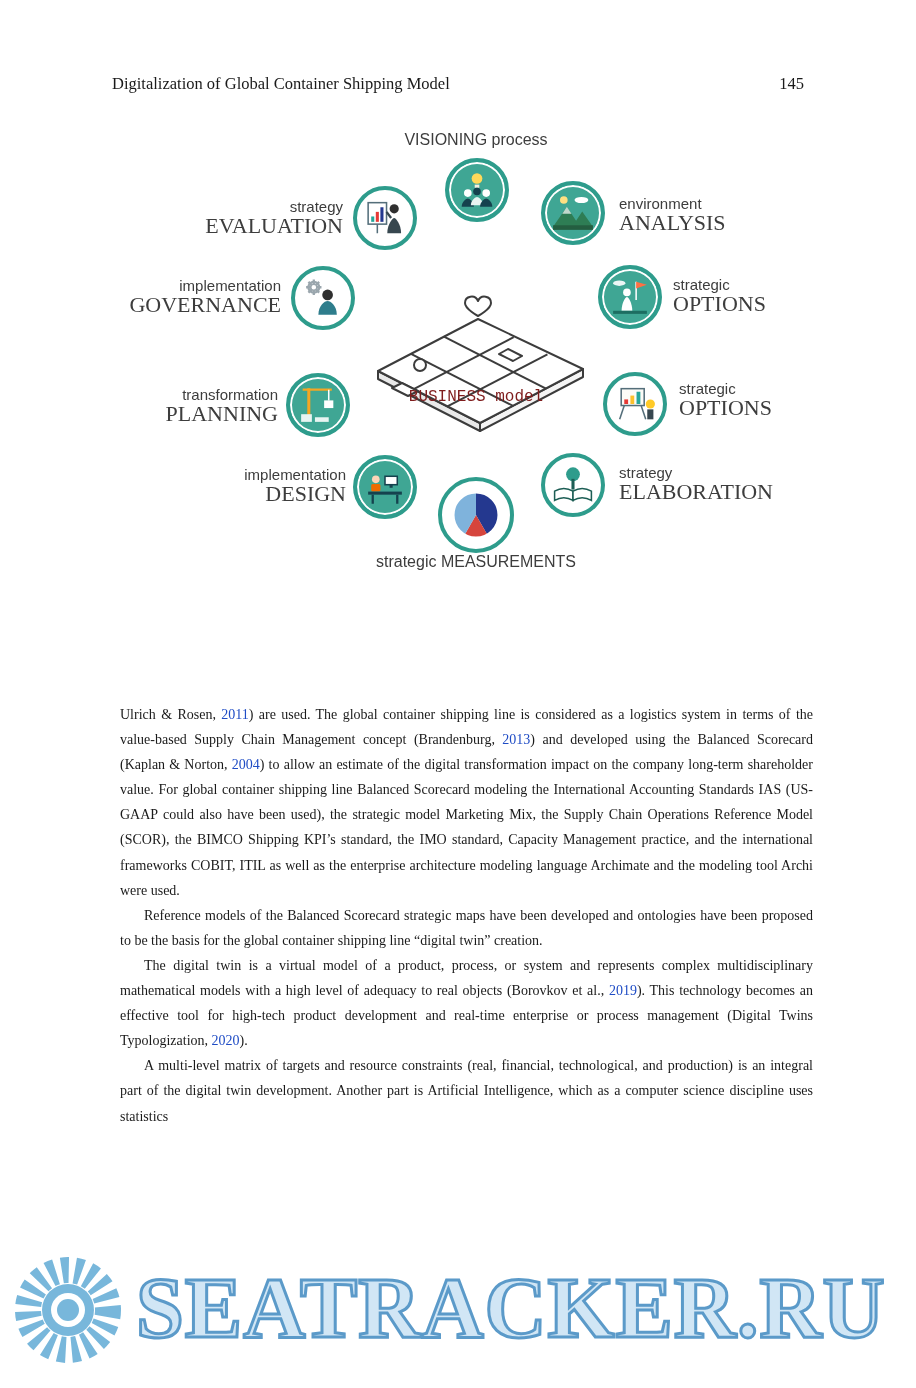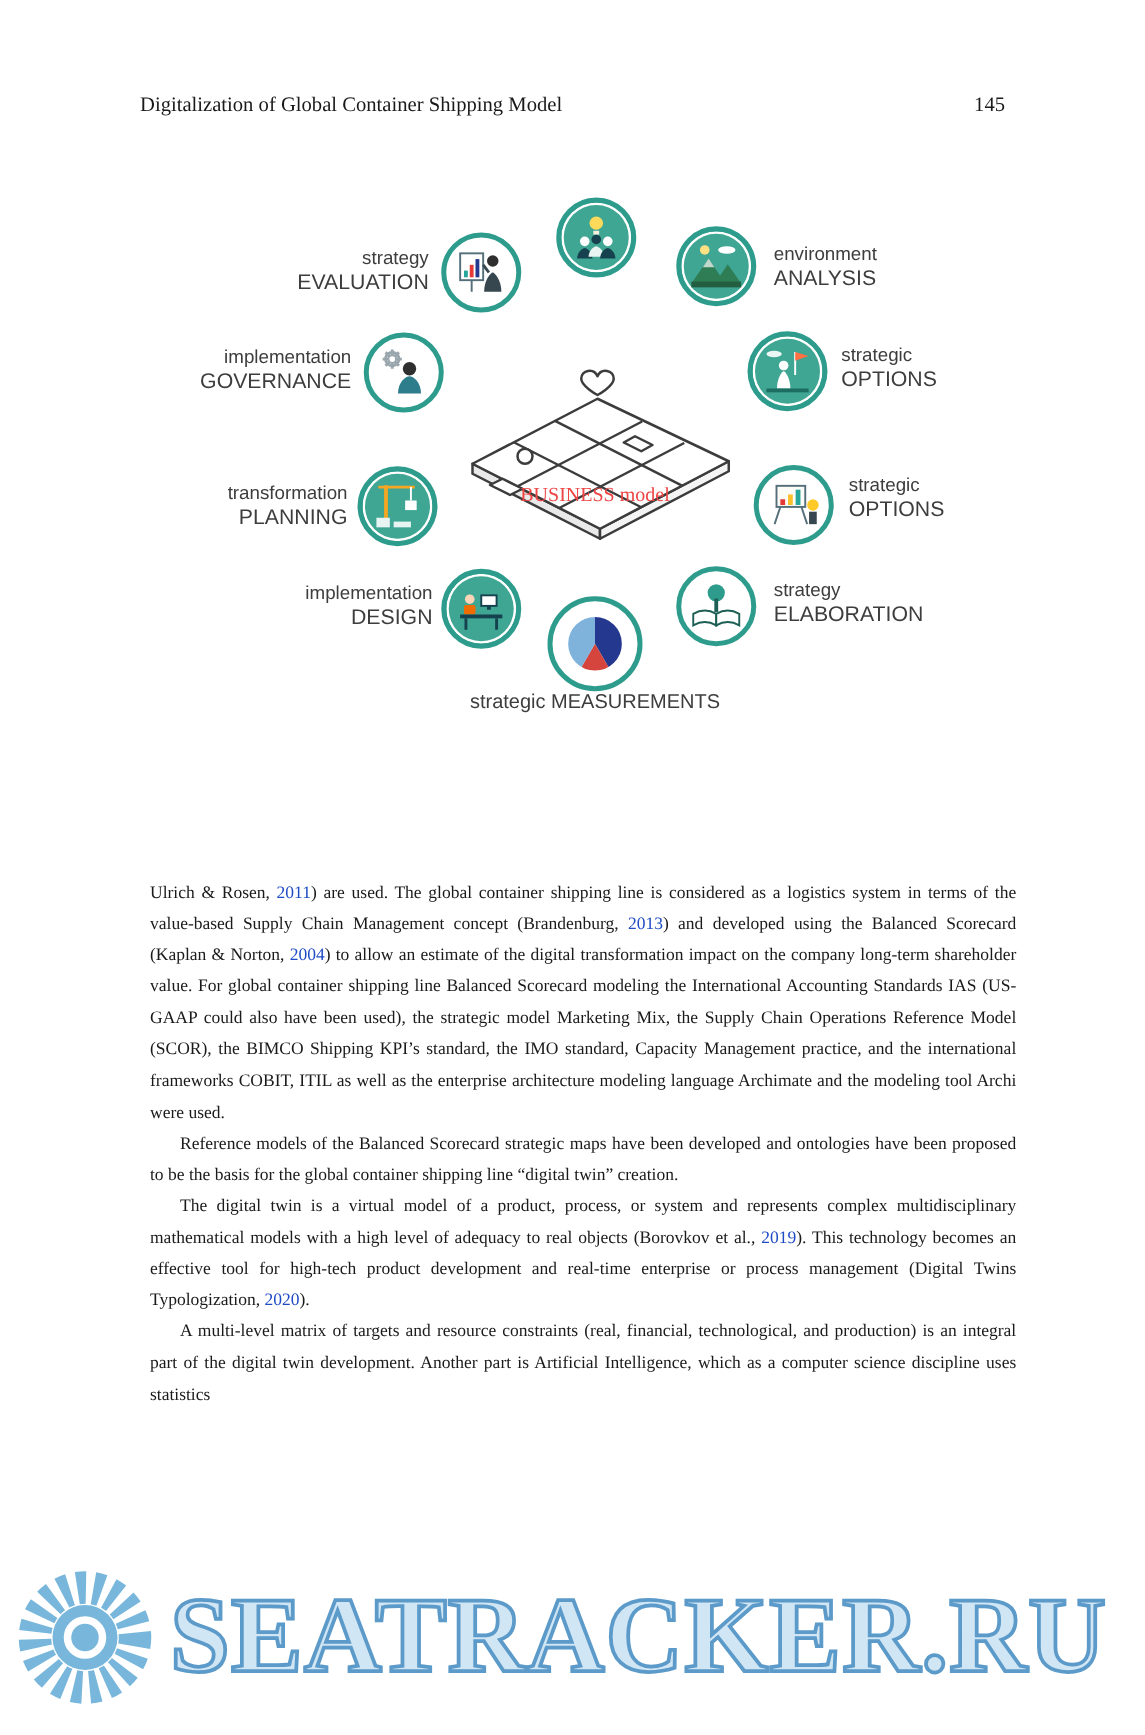--- a/index.html
+++ b/index.html
@@ -31,28 +31,28 @@
     overflow:hidden;
   }
   .circle.teal-bg{background:var(--teal_fill,#3fa694);}
   .circle.big{width:68px;height:68px;}
   .phase-label{
     position:absolute;
     font-family:"Liberation Sans", sans-serif;
     color:#3d3d3d;line-height:19px;white-space:nowrap;
   }
   .phase-label .l1{font-size:15px;}
-  .phase-label .l2{font-size:17px;}
+  .phase-label .l2{font-size:22px;font-family:Liberation Serif, serif;}
   .phase-label.single .l1{font-size:16px;}
   .pl-right{text-align:right;}
   .pl-center{text-align:center;width:300px;}
   .canvas-svg{position:absolute;}
   .center-label{
     position:absolute;left:376px;top:268px;width:200px;text-align:center;
-    font-family:Liberation Serif, serif;font-size:16px;color:#ef4444;
+    font-family:Liberation Mono, monospace;font-size:16px;color:#7f1d1d;
   }
 
   
   .cap{
     position:absolute;top:590px;left:112px;width:696px;
     font-size:15.5px;line-height:21px;
   }
   .cap .bold{font-weight:bold;margin-right:8px;}
 
   
@@ -81,20 +81,23 @@
 
 <div class="page">
 
   <div class="running-head">
     <span>Digitalization of Global Container Shipping Model</span>
     <span class="pageno">145</span>
   </div>
 
   <div class="fig">
 
+    <div class="phase-label pl-center single" style="left:326px;top:10px">
+      <div class="l1">VISIONING process</div>
+    </div>
     <div class="phase-label pl-right" style="right:573px;top:77px">
       <div class="l1">strategy</div>
       <div class="l2">EVALUATION</div>
     </div>
     <div class="phase-label" style="left:619px;top:74px">
       <div class="l1">environment</div>
       <div class="l2">ANALYSIS</div>
     </div>
     <div class="phase-label pl-right" style="right:635px;top:156px">
       <div class="l1">implementation</div>

